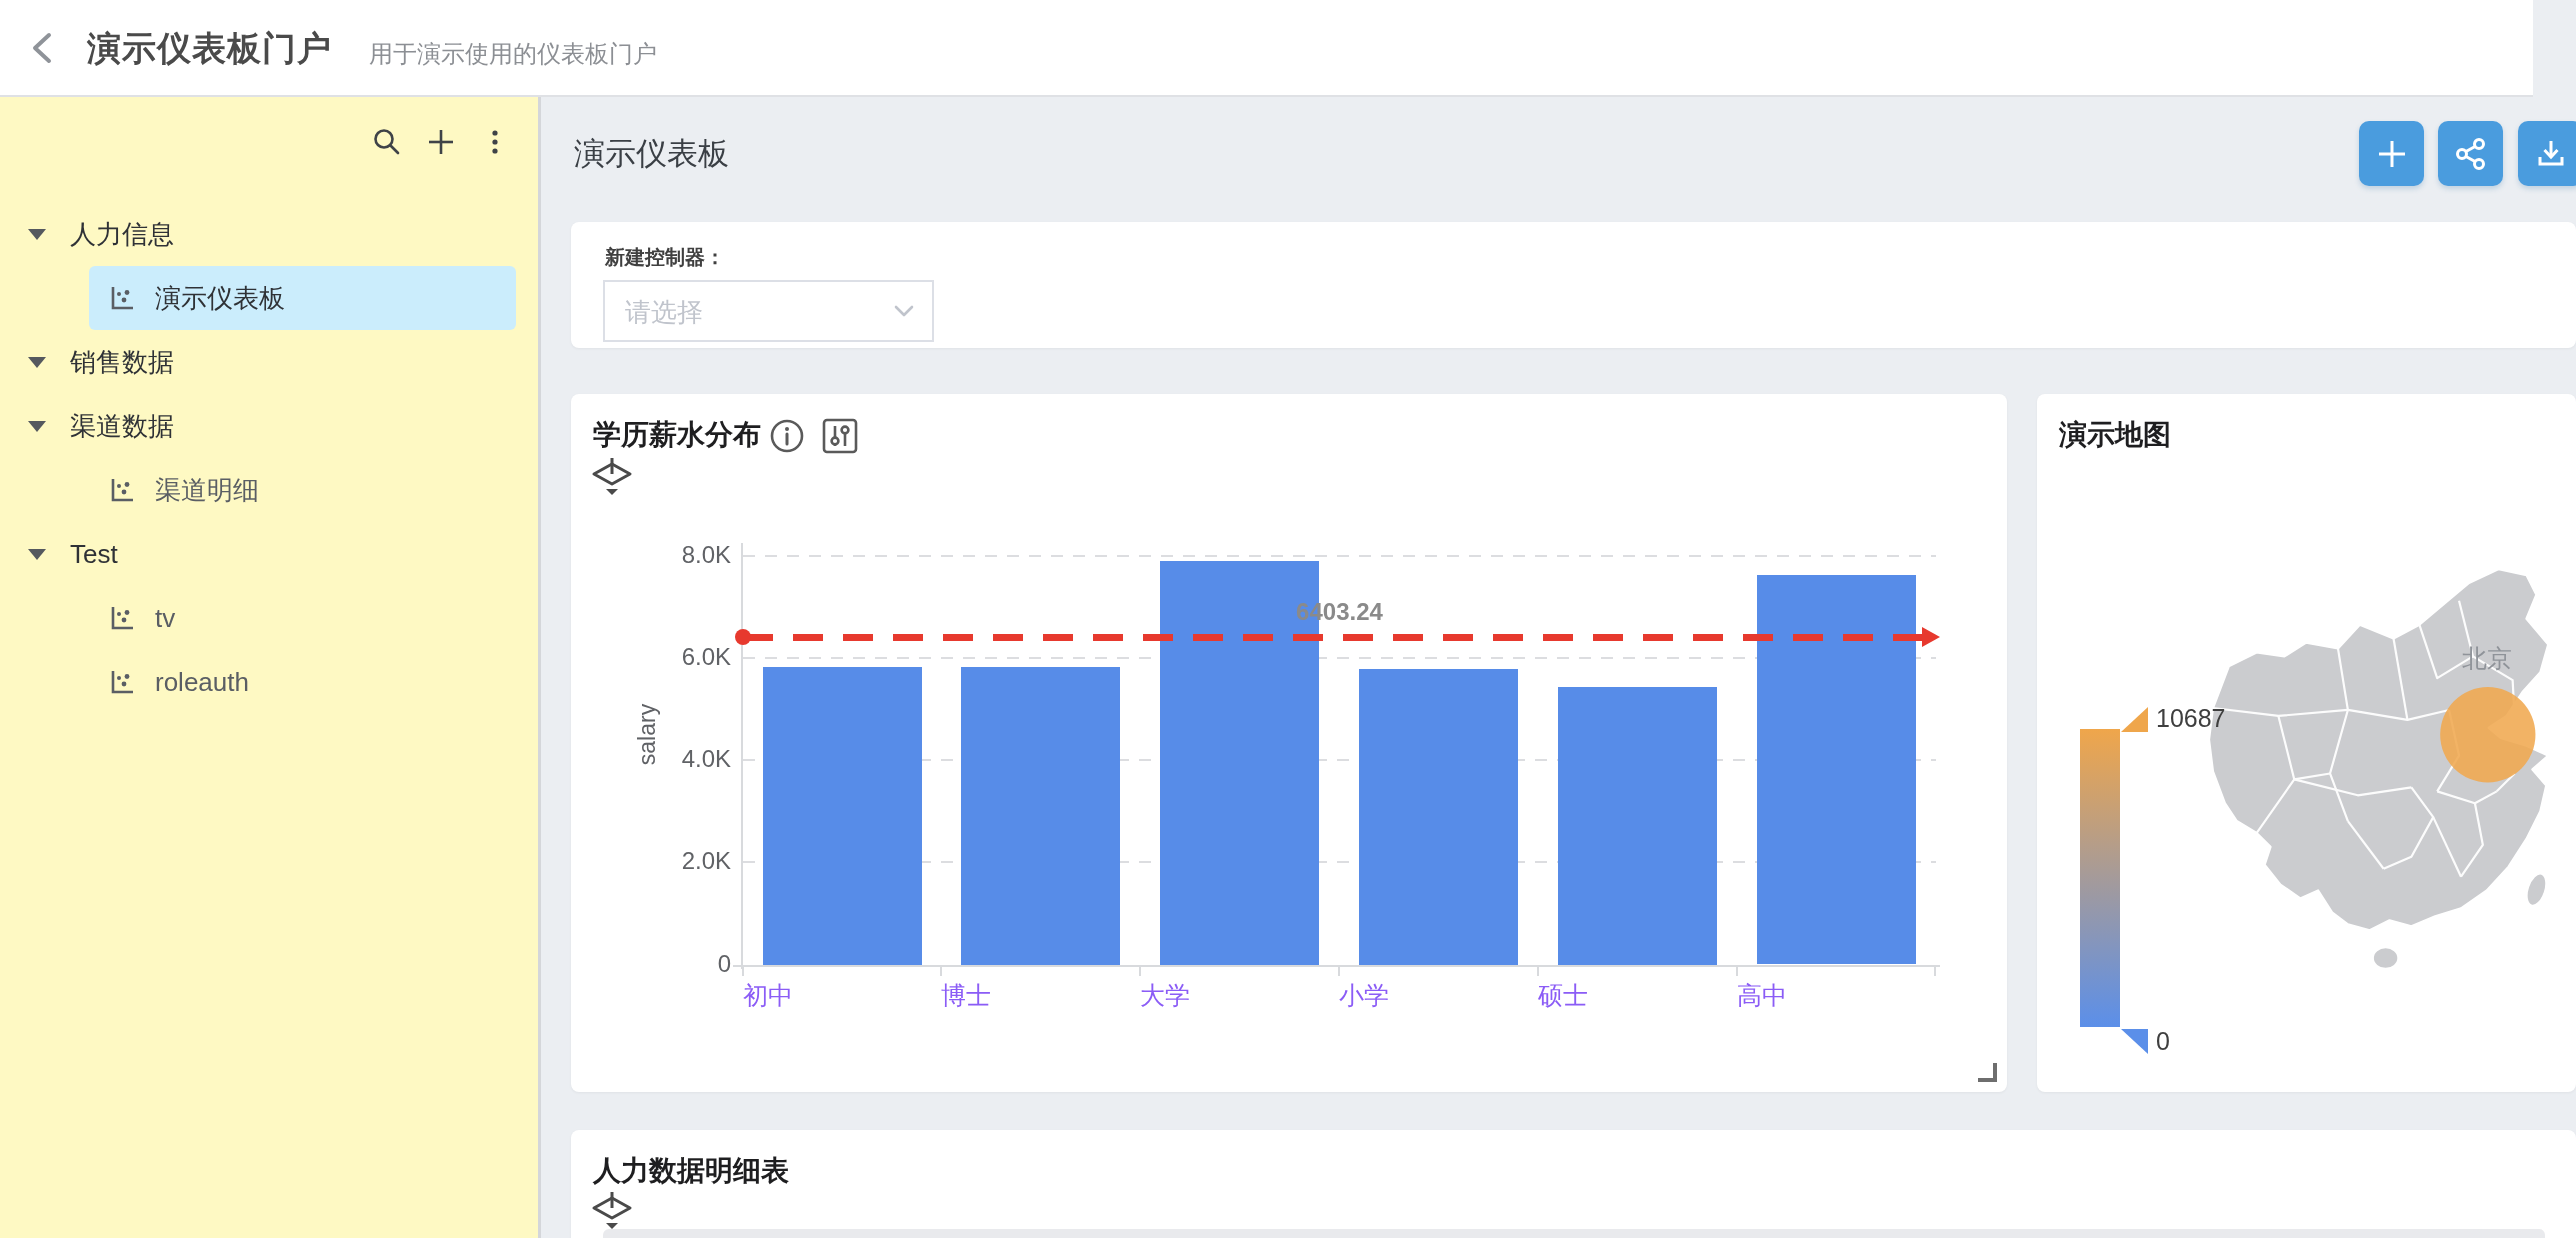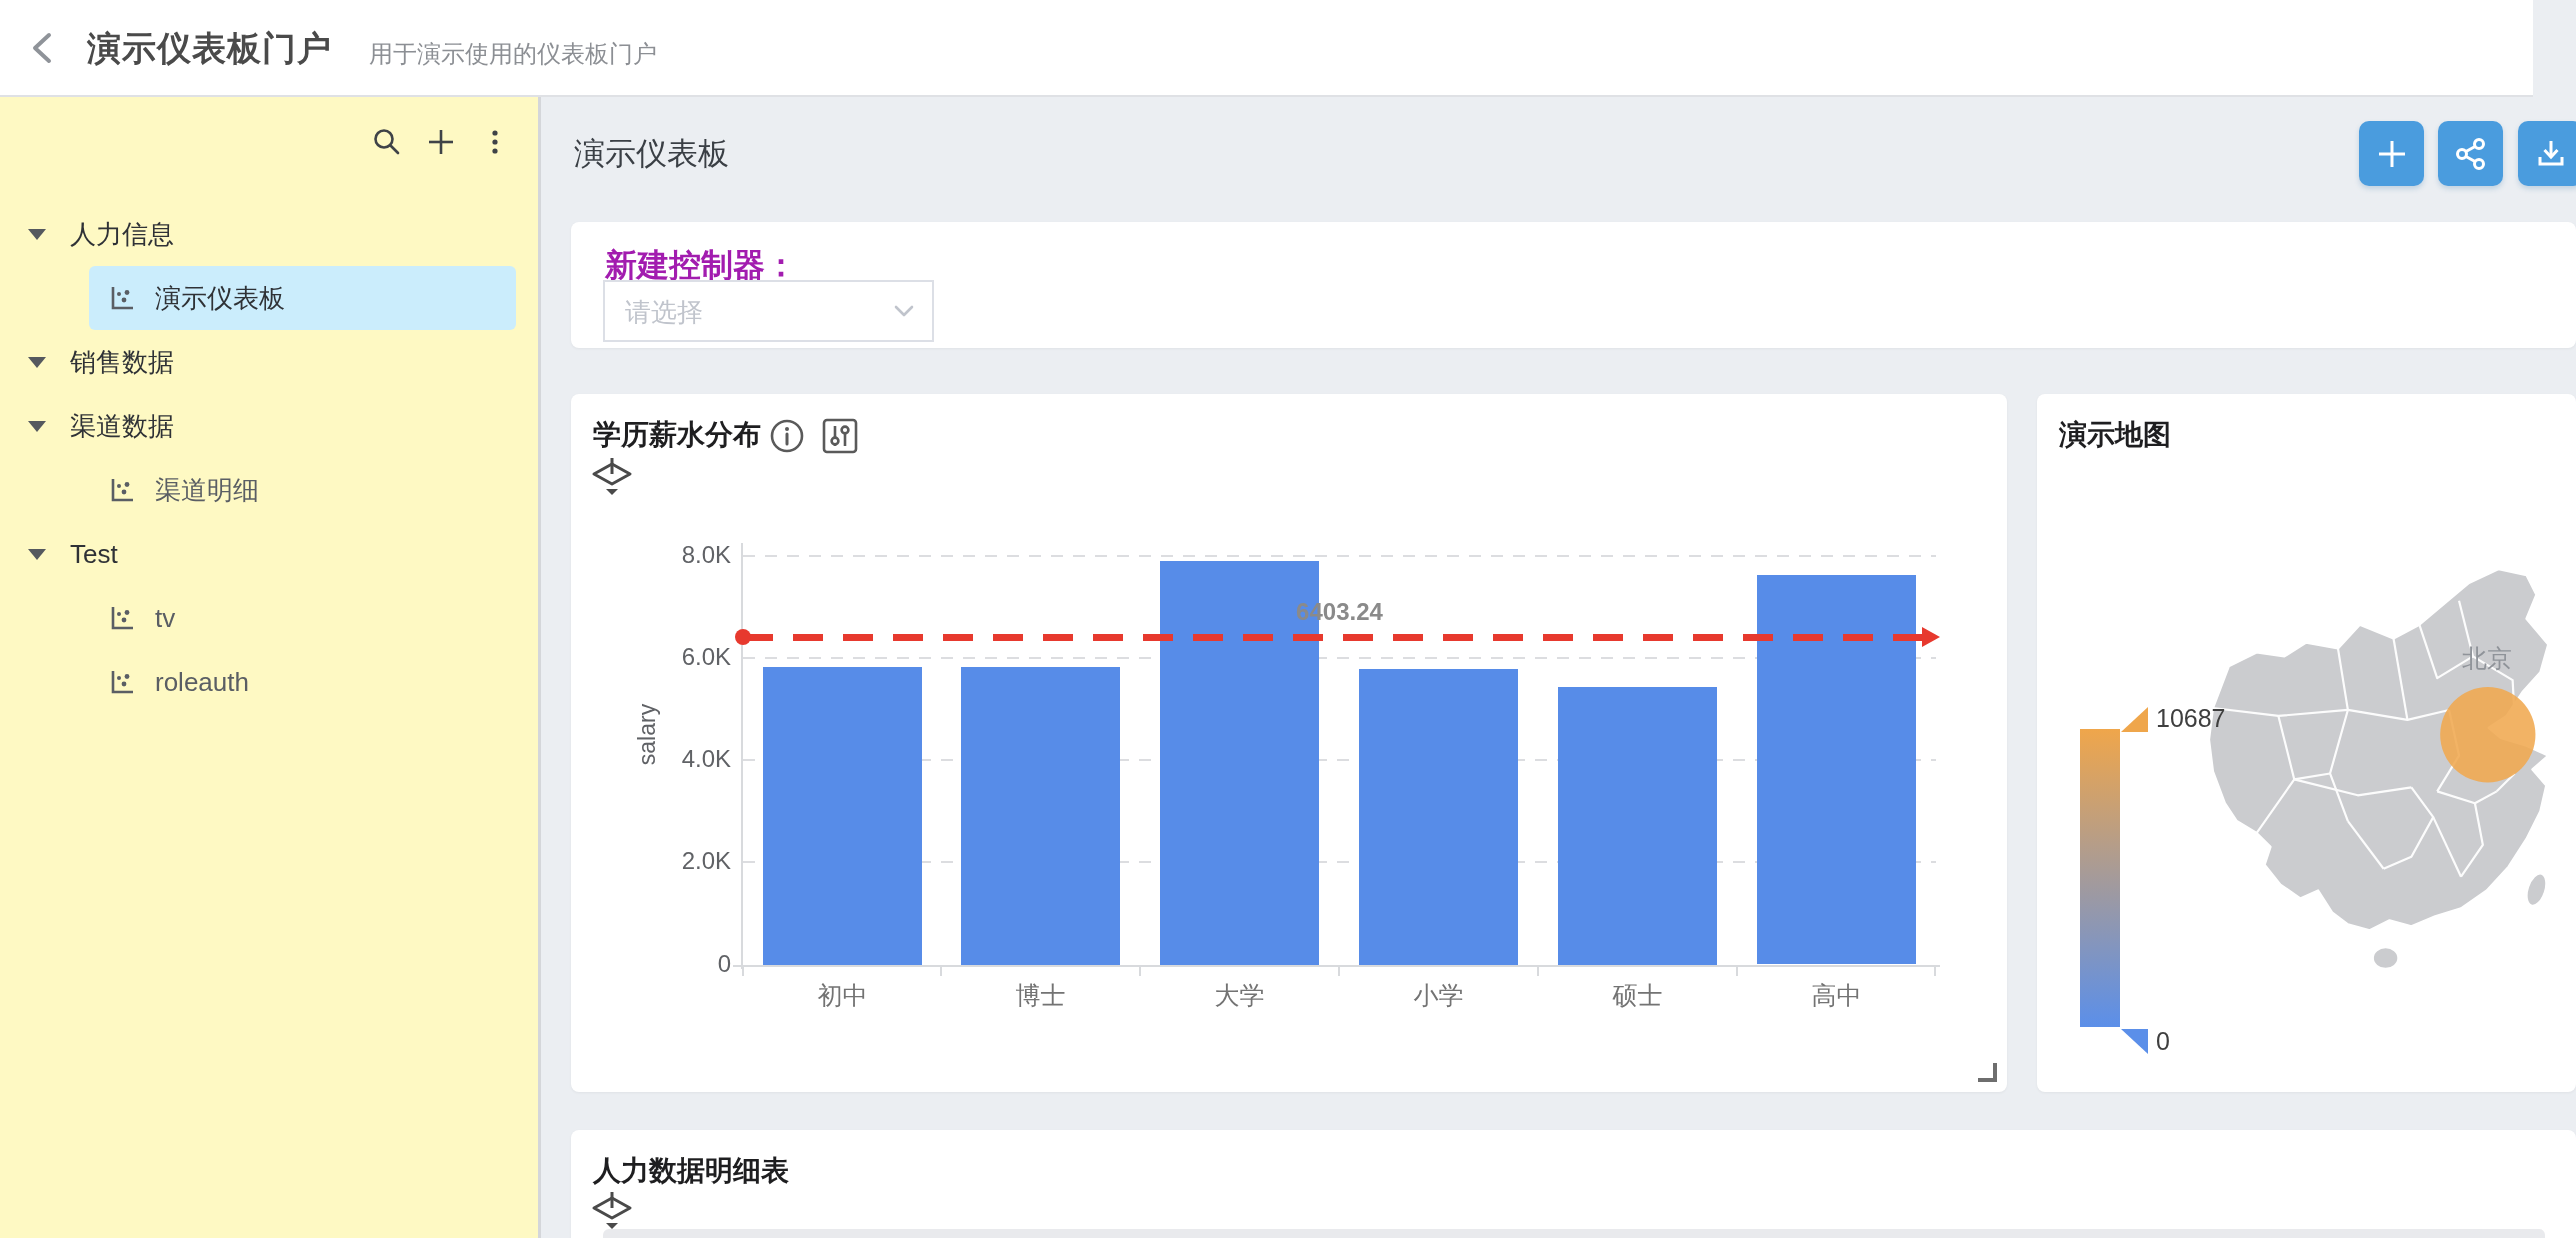--- a/index.html
+++ b/index.html
@@ -27,38 +27,38 @@
   .tree-caret{width:0;height:0;border-left:9px solid transparent;border-right:9px solid transparent;border-top:11px solid #55595E;margin-right:24px;}
   .tree-icon{width:30px;height:30px;margin-right:18px;position:relative;z-index:1;flex:none;}
   .tree-label{position:relative;z-index:1;}
   
   .main{position:absolute;left:541px;top:97px;width:2035px;height:1141px;background:#EBEEF2;}
   .main-title{position:absolute;left:33px;top:36px;font-size:31px;font-weight:500;color:#3A3F45;}
   .action-btn{position:absolute;top:24px;width:65px;height:65px;border-radius:10px;background:#4A9CDE;box-shadow:0 3px 5px rgba(70,130,180,.25);cursor:pointer;display:flex;align-items:center;justify-content:center;}
   .card{position:absolute;background:#FFFFFF;border-radius:8px;box-shadow:0 1px 3px rgba(0,0,0,.05);}
   
   .control-card{left:30px;top:125px;width:2005px;height:126px;}
-  .control-label{position:absolute;left:34px;top:22px;font-size:32px;font-weight:700;color:#a21caf;}
+  .control-label{position:absolute;left:34px;top:22px;font-size:20px;font-weight:700;color:#404040;}
   .select-box{position:absolute;left:32px;top:58px;width:327px;height:58px;border:2px solid #DCDFE6;border-radius:0;background:#fff;cursor:pointer;}
   .select-placeholder{position:absolute;left:20px;top:13px;font-size:26px;color:#C0C4CC;}
   .select-chevron{position:absolute;right:16px;top:17px;width:24px;height:24px;}
   
   .chart-card{left:30px;top:297px;width:1436px;height:698px;overflow:hidden;}
   .card-title{position:absolute;left:22px;top:22px;font-size:28px;font-weight:700;color:#1E1E20;}
   .info-icon{position:absolute;left:198px;top:24px;width:36px;height:36px;cursor:pointer;}
   .filter-icon{position:absolute;left:250px;top:23px;width:38px;height:38px;cursor:pointer;}
   .drill-icon{position:absolute;left:18px;top:62px;width:46px;height:42px;}
   .ylab{position:absolute;left:46px;top:327px;font-size:23px;color:#606266;transform:rotate(-90deg);transform-origin:center;}
   .ytick{position:absolute;width:65px;text-align:right;font-size:24px;color:#606266;}
   .gridline{position:absolute;height:2px;background:repeating-linear-gradient(90deg,#DCDDE0 0 12px,transparent 12px 22px);}
   .yaxis{position:absolute;width:2px;background:#D8DADD;}
   .xaxis{position:absolute;height:2px;background:#D8DADD;}
   .axis-tick{position:absolute;width:2px;height:9px;background:#D8DADD;}
   .bar{position:absolute;}
-  .xlabel{position:absolute;text-align:center;font-size:25px;color:#737373;}
+  .xlabel{position:absolute;font-size:25px;color:#8b5cf6;}
   .thr-line{position:absolute;height:7px;}
   .thr-dot{position:absolute;width:16px;height:16px;border-radius:50%;}
   .thr-arrow{position:absolute;width:0;height:0;border-top:10px solid transparent;border-bottom:10px solid transparent;}
   .thr-label{position:absolute;text-align:center;font-size:24px;color:#8A8A8A;}
   .resize-handle{position:absolute;right:10px;bottom:10px;width:15px;height:15px;border-right:4px solid #6E6E6E;border-bottom:4px solid #6E6E6E;cursor:nwse-resize;}
   
   .map-card{left:1496px;top:297px;width:539px;height:698px;overflow:hidden;}
   .map-svg{position:absolute;left:162px;top:167px;}
   .legend-bar{position:absolute;left:43px;top:335px;width:40px;height:298px;}
   .tri{position:absolute;width:27px;height:25px;}

